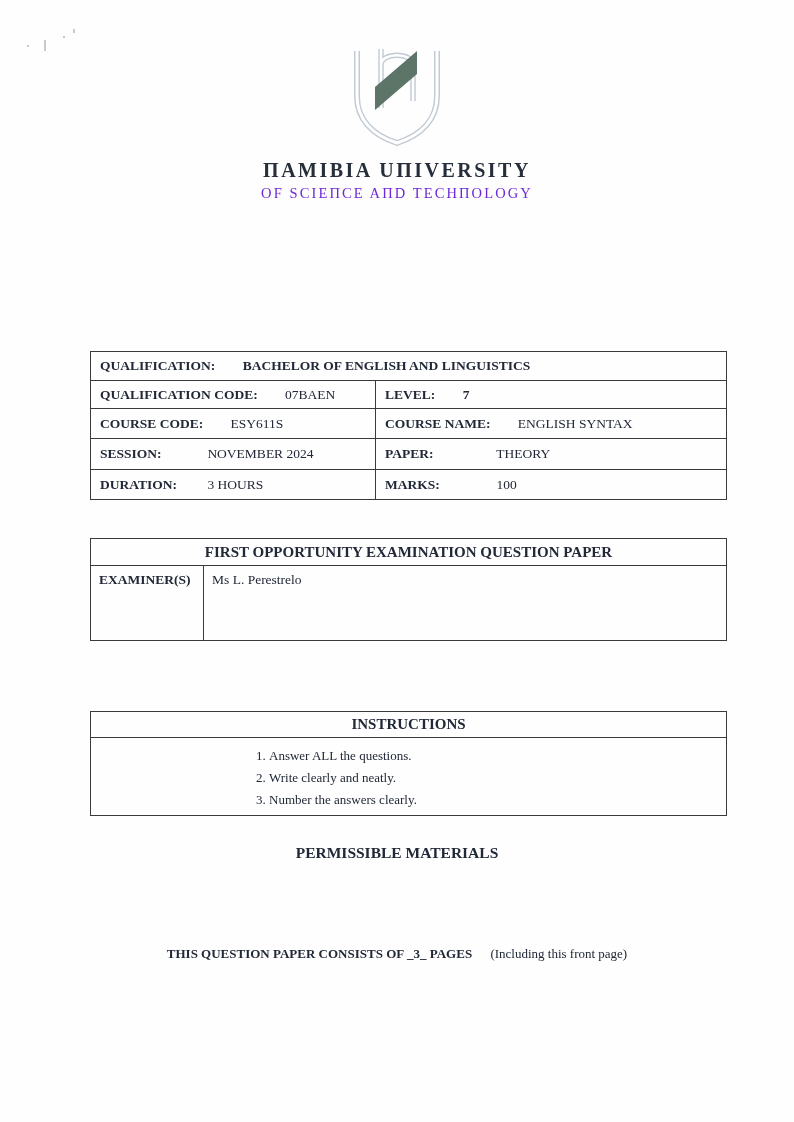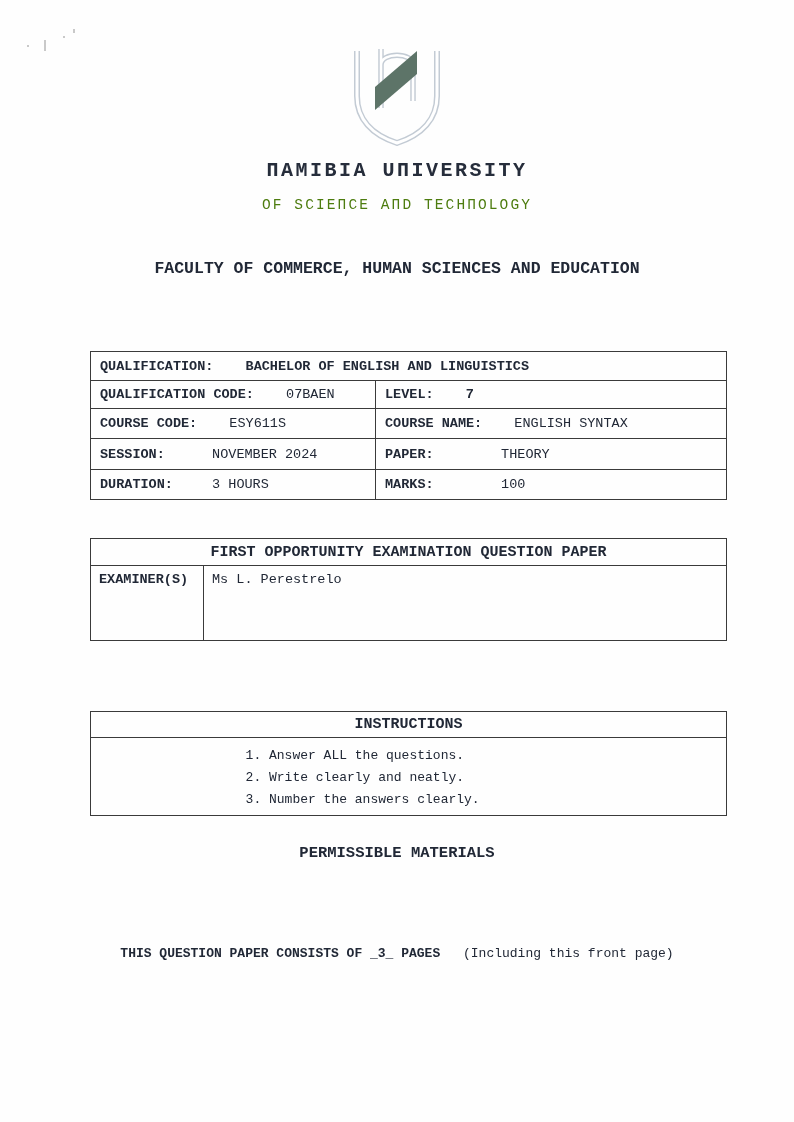--- a/index.html
+++ b/index.html
@@ -1,35 +1,35 @@
 <!DOCTYPE html>
 <html><head>
 <meta charset="utf-8">
 <style>
   html,body{margin:0;padding:0;background:#ffffff;}
   .page{
     position:relative;
     width:794px;height:1122px;
     background:#fefefe;
-    font-family:Liberation Mono, monospace;
+    font-family:Liberation Serif, serif;
     color:#212836;
     overflow:hidden;
   }
   
   .specks i{position:absolute;background:#8a8a8a;opacity:.45;display:block;}
   .s1{left:27px;top:45px;width:2px;height:2px;}
   .s2{left:44px;top:40px;width:2px;height:11px;opacity:.3;}
   .s3{left:63px;top:36px;width:2px;height:2px;}
   .s4{left:73px;top:29px;width:2px;height:4px;opacity:.35;}
 
   
   .brand{position:absolute;top:48px;left:0;width:100%;
          display:flex;flex-direction:column;align-items:center;}
   .wm1{margin-top:13px;font-size:20px;font-weight:bold;letter-spacing:2.5px;color:#262d3b;}
-  .wm2{margin-top:15px;font-size:14.5px;letter-spacing:2.1px;color:#4d7c0f;}
+  .wm2{margin-top:3px;font-size:14.5px;letter-spacing:2.1px;color:#6d28d9;}
 
   .faculty{position:absolute;top:259px;left:0;width:100%;text-align:center;
            font-size:16.5px;font-weight:bold;}
   .dept{position:absolute;top:305px;left:0;width:100%;text-align:center;
         font-size:14.5px;font-weight:bold;}
 
   table{border-collapse:collapse;position:absolute;left:90px;width:637px;table-layout:fixed;}
   td{border:1.6px solid #3a3a3a;padding:4px 9px;font-size:13.5px;vertical-align:middle;
      overflow:hidden;white-space:nowrap;}
   .lbl{font-weight:bold;}
@@ -87,21 +87,20 @@
 
       <path d="M6,3 L6,48 C6,71 21,87 46,95 C71,87 86,71 86,48 L86,3" fill="none" stroke-width="6" stroke="#c3cbd4"></path>
       <path d="M6,3 L6,48 C6,71 21,87 46,95 C71,87 86,71 86,48 L86,3" fill="none" stroke="#ffffff" stroke-width="3"></path>
 
       <polygon points="24,62 24,39 66,3 66,26" fill="#5d7468"></polygon>
     </svg>
     <div class="wm1">ΠAMIBIA UΠIVERSITY</div>
     <div class="wm2">OF SCIEΠCE AΠD TECHΠOLOGY</div>
   </div>
 
-  <div class="faculty">FACULTY OF COMMERCE, HUMAN SCIENCES AND EDUCATION</div>
 
   <table class="t1">
     <colgroup>
         <col style="width:285px">
         <col>
       </colgroup>
     <tbody>
       <tr class="r1">
         <td colspan="2">
           <span class="lbl">QUALIFICATION:</span>

